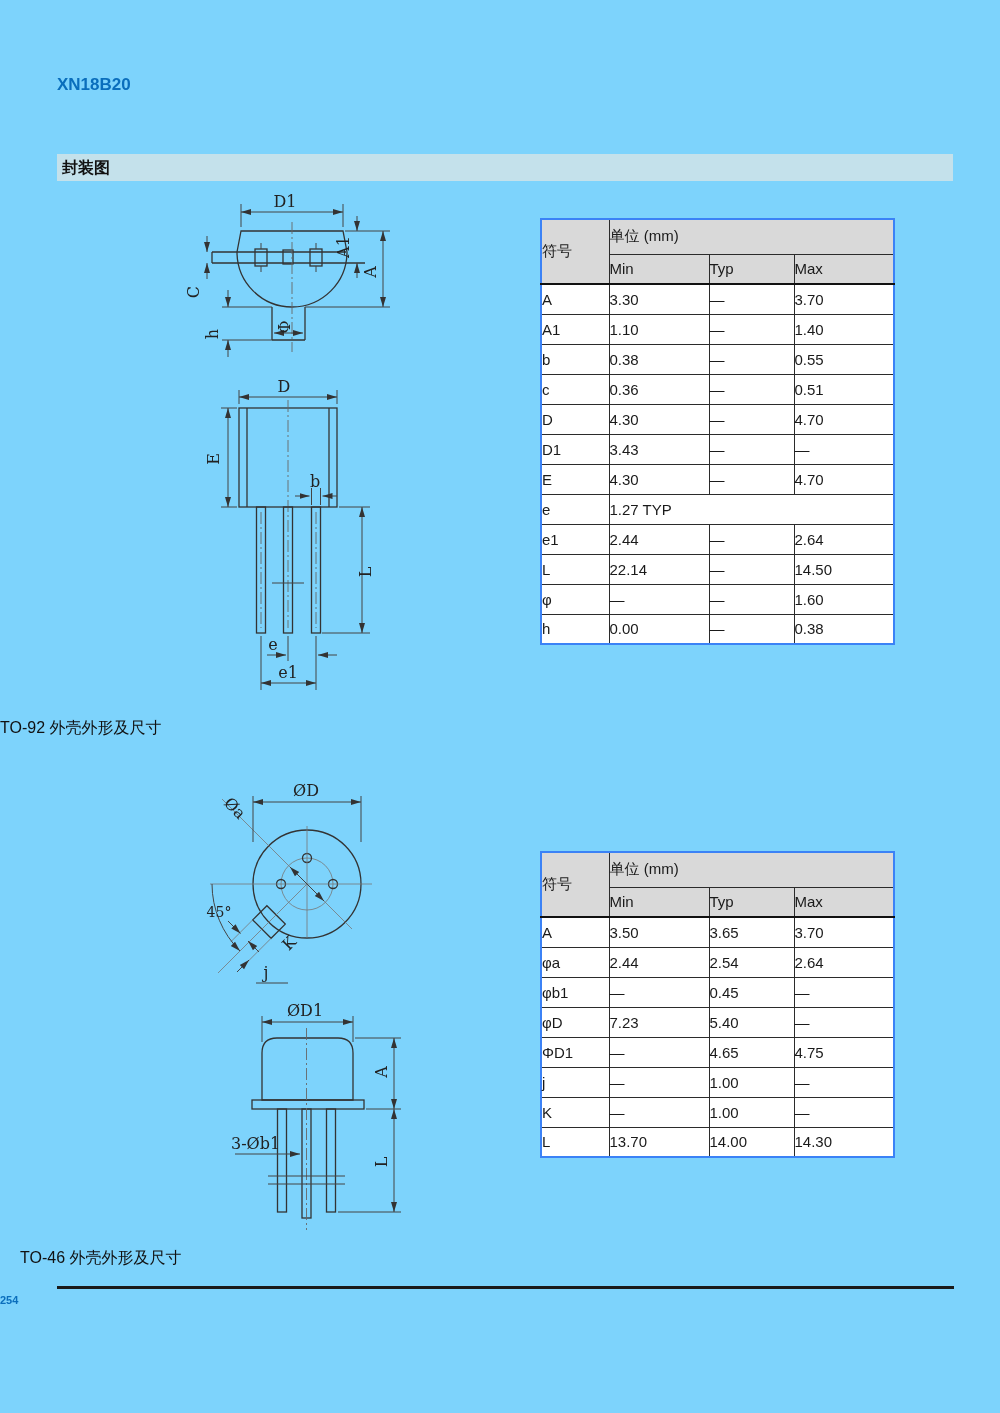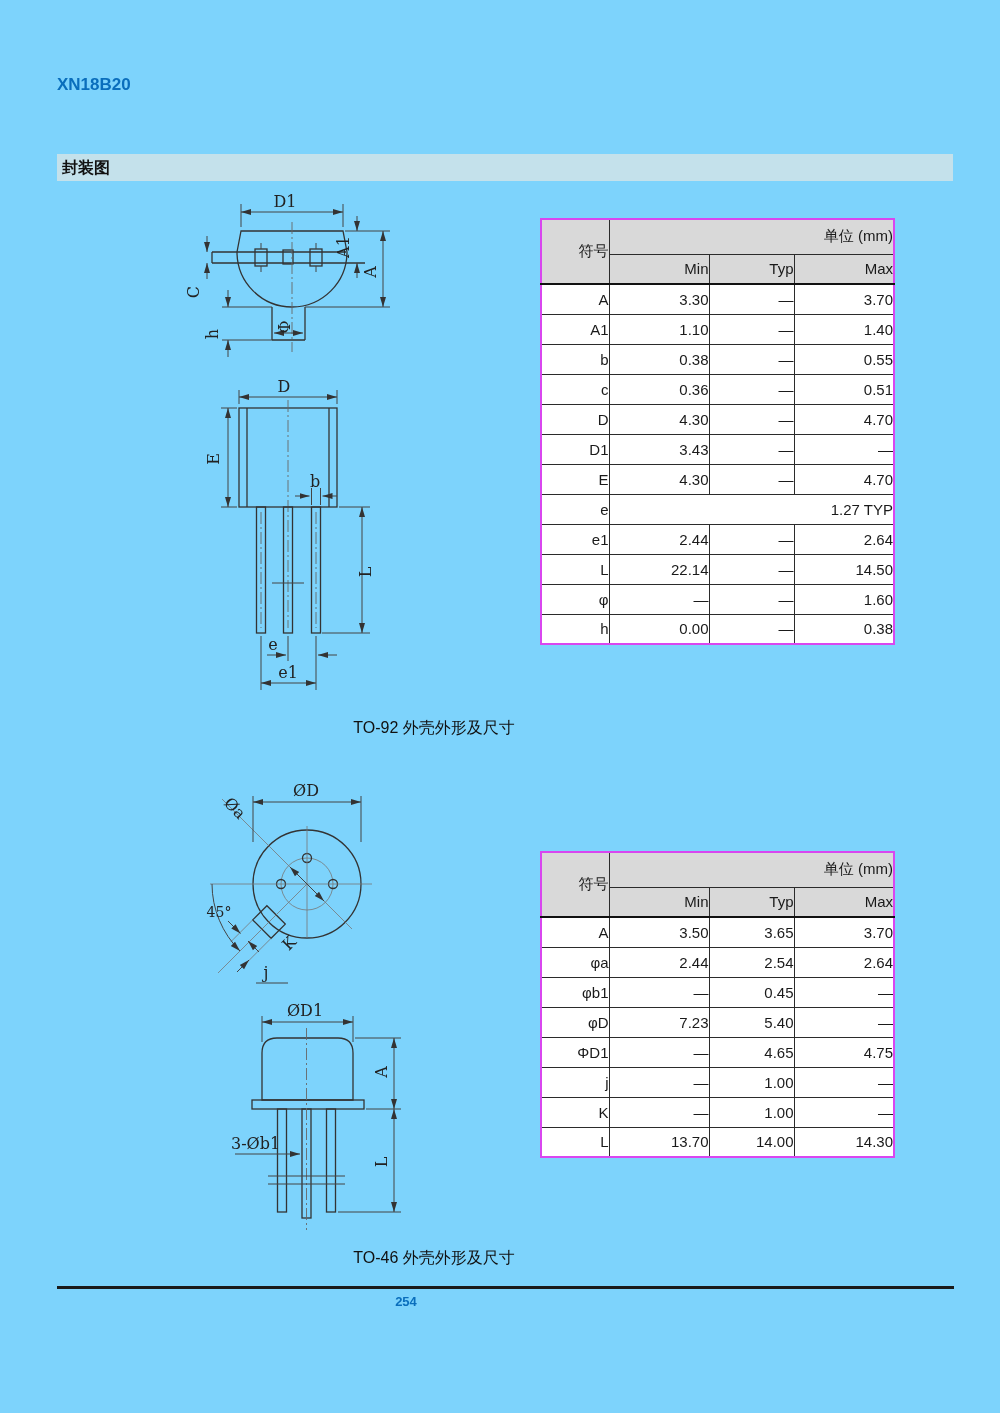--- a/index.html
+++ b/index.html
@@ -9,35 +9,35 @@
   .section-bar{position:absolute;left:57px;top:135px;width:896px;height:27px;background:#c4e1eb;margin-top:19px;}
   .section-bar span{display:block;padding-left:5px;line-height:27px;font-size:16px;font-weight:bold;color:#111;}
   svg.diagram{position:absolute;}
   svg .out{stroke:#333;stroke-width:1.3;fill:none;}
   svg .dim{stroke:#444;stroke-width:1;fill:none;}
   svg .thin{stroke:#777;stroke-width:0.8;fill:none;}
   svg .cl{stroke:#666;stroke-width:0.9;fill:none;stroke-dasharray:12 3 2 3;}
   svg text.lbl{font-family:"DejaVu Serif",serif;font-size:16px;fill:#222;}
   svg text.sm{font-size:14px;}
   .dim-table{position:absolute;border-collapse:collapse;table-layout:fixed;background:#fff;
-             border:2px solid #d946ef;font-size:15px;text-align:right;padding-left:16px;}
+             border:2px solid #3b82f6;font-size:15px;text-align:left;padding-left:16px;}
   .dim-table th,.dim-table td{border:1px solid #2b2b2b;padding:0;}
   .dim-table thead th{background:#d9d9d9;font-weight:normal;}
   .dim-table tr.hrow1{height:35px;}
   .dim-table tr.hrow2{height:30px;margin-left:6px;}
   .dim-table tbody tr{height:30px;}
   .dim-table thead tr.hrow2 th,.dim-table th.sym{border-bottom:2px solid #111;}
   .t1{left:540px;top:218px;width:353px;}
   .t2{left:540px;top:851px;width:353px;}
-  .caption{position:absolute;left:0;width:868px;text-align:center;font-size:16px;color:#111;}
+  .caption{position:absolute;left:0;width:868px;font-size:16px;color:#111;}
   .c1{top:718px;}
-  .c2{top:1248px;}
+  .c2{top:1248px;padding-left:20px;}
   .footer-rule{position:absolute;left:57px;top:1286px;width:897px;height:3px;background:#1a1a1a;}
-  .page-number{position:absolute;left:0;top:1294px;width:812px;text-align:center;
-               font-size:13px;font-weight:bold;color:#0a6ebc;}
+  .page-number{position:absolute;left:0;top:1294px;width:812px;
+               font-size:11px;font-weight:bold;color:#0a6ebc;}
 </style>
 </head>
 <body>
 
 <div class="page">
 
   <div class="doc-title">XN18B20</div>
 
   <div class="section-bar">
     <span>封装图</span>

